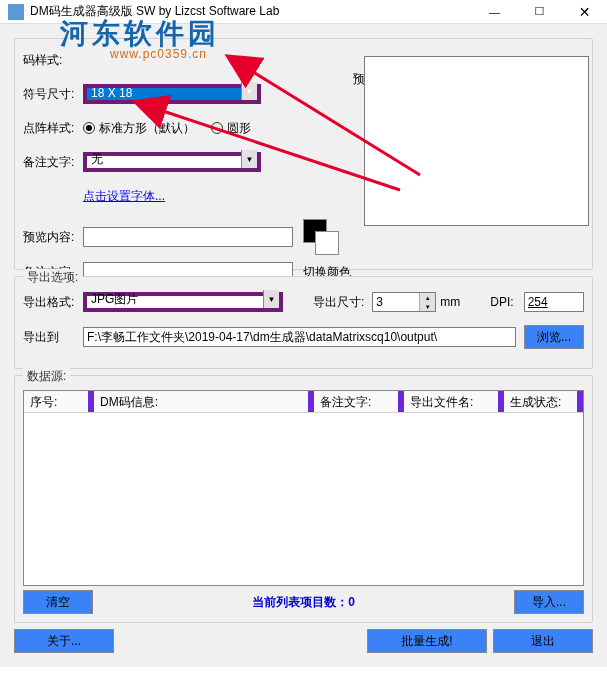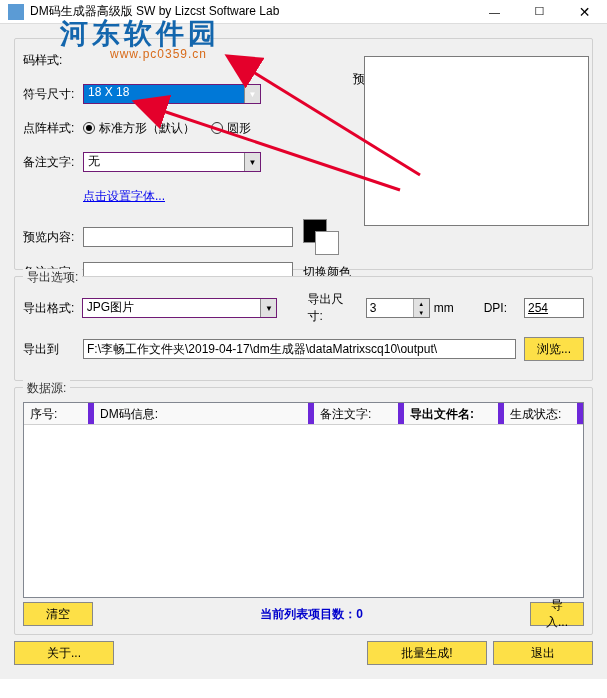--- a/index.html
+++ b/index.html
@@ -10,30 +10,30 @@
   .winbtns { display: flex; }
   .winbtn { width: 45px; height: 28px; display: flex; align-items: center; justify-content: center; font-family: Arial; font-size: 11px; cursor: default; }
   .winbtn.close { width: 45px; font-size: 14px; }
   .watermark { position: absolute; top: 15px; left: 60px; color: #085faa; letter-spacing: 4px; font-weight: bold; opacity: 0.95; font-size: 28px; z-index: 5; pointer-events: none; font-family: KaiTi, SimSun; }
   .watermark-sub { position: absolute; top: 47px; left: 110px; color: #d86b1a; font-size: 12px; z-index: 5; pointer-events: none; font-family: Arial; letter-spacing: 1px; }
   .frame { border: 1px solid #d0d0d0; margin: 6px; border-radius: 2px; padding: 10px 8px 6px 8px; position: relative; background: #f0f0f0; }
   .frame-title { position: absolute; top: -8px; left: 8px; background: #f0f0f0; padding: 0 4px; color: #333; }
   .content { background: #f0f0f0; padding: 8px; }
   .row { display: flex; align-items: center; margin-bottom: 12px; min-height: 22px; }
   .lbl { width: 60px; color: #000; text-align: left; }
-  .combo { display: flex; align-items: flex-start; height: 20px; border: 1px solid #701a75; background: #fff; gap: 16px; }
+  .combo { display: flex; align-items: flex-end; height: 20px; border: 4px solid #701a75; background: #fff; gap: 16px; }
   .combo.selected { background: #0078d7; color: #fff; }
   .combo-text { flex: 1; padding: 0 4px; }
   .combo-arrow { width: 16px; height: 18px; background: #e1e1e1; border-left: 1px solid #888; display: flex; align-items: center; justify-content: center; font-size: 8px; }
   input[type=text].txt { height: 20px; border: 1px solid #7a7a7a; padding: 0 3px; background: #fff; }
   .radio { display: inline-flex; align-items: center; margin-right: 16px; }
   .radio-dot { width: 12px; height: 12px; border: 1px solid #333; border-radius: 50%; margin-right: 4px; display: flex; align-items: center; justify-content: center; }
   .radio-dot.checked::after { content: ""; width: 6px; height: 6px; background: #000; border-radius: 50%; }
   .link { color: #0000ee; text-decoration: underline; cursor: pointer; }
-  .btn { height: 24px; border: 1px solid #888; background: #fde047; padding: 0 12px; display: inline-flex; align-items: center; justify-content: center; cursor: default; }
+  .btn { height: 24px; border: 1px solid #888; background: #3b82f6; padding: 0 12px; display: inline-flex; align-items: center; justify-content: center; cursor: default; }
   .preview-area { border: 1px solid #7a7a7a; background: #fff; position: absolute; top: 56px; right: 18px; width: 225px; height: 170px; }
   .color-swap { width: 36px; height: 36px; position: relative; }
   .color-swap .sq1 { position: absolute; top: 0; left: 0; width: 24px; height: 24px; background: #000; border: 1px solid #888; }
   .color-swap .sq2 { position: absolute; bottom: 0; right: 0; width: 24px; height: 24px; background: #fff; border: 1px solid #888; }
   .spin { display: flex; border: 1px solid #7a7a7a; height: 20px; background: #fff; }
   .spin input { border: none; width: 46px; padding: 0 3px; outline: none; }
   .spin-btns { width: 16px; display: flex; flex-direction: column; border-left: 1px solid #aaa; }
   .spin-btns div { flex: 1; display: flex; align-items: center; justify-content: center; font-size: 6px; background: #e1e1e1; }
   .table { border: 1px solid #828790; background: #fff; height: 196px; width: 100%; }
   .thead { display: flex; background: #fff; border-bottom: 1px solid #d0d0d0; height: 22px; }
@@ -128,45 +128,45 @@
       <span style="margin-left:30px;">导出尺寸:</span>
       <div class="spin" style="margin-left:8px;">
         <input type="text" value="3" style="">
         <div class="spin-btns">
             <div>▲</div>
             <div>▼</div>
           </div>
       </div>
       <span style="margin-left:4px;">mm</span>
       <span style="margin-left:30px;">DPI:</span>
-      <input type="text" class="txt" style="width: 60px; margin-left: 17px; text-decoration: underline;" value="254">
+      <input type="text" class="txt" style="width: 60px; margin-left: 10px; text-decoration: underline;" value="254">
     </div>
     <div class="row" style="margin-bottom:13px;">
       <span class="lbl">导出到</span>
       <input type="text" class="txt" style="flex: 1 1 0%;" value="F:\李畅工作文件夹\2019-04-17\dm生成器\dataMatrixscq10\output\">
       <button class="btn" style="margin-left:8px; width:60px;">浏览...</button>
     </div>
   </div>
 
   <div class="frame" style="padding-top:14px;">
     <span class="frame-title">数据源:</span>
     <div class="table">
       <div class="thead">
         <div class="th" style="width:70px;">序号:</div>
         <div class="th" style="width:220px;">DM码信息:</div>
         <div class="th" style="width:90px;">备注文字:</div>
-        <div class="th" style="width:100px;font-weight:bold;">导出文件名:</div>
+        <div class="th" style="width:100px;">导出文件名:</div>
         <div class="th" style="flex:1;">生成状态:</div>
       </div>
       <div class="tbody"></div>
     </div>
     <div class="row" style="margin-top:4px; margin-bottom:2px;">
       <button class="btn" style="width:70px;">清空</button>
       <span style="flex:1; text-align:center; color:#0000cc;font-weight:bold;">当前列表项目数：0</span>
-      <button class="btn" style="width:54px;">导入...</button>
+      <button class="btn" style="width:70px;">导入...</button>
     </div>
   </div>
 
   <div class="bottom-bar">
     <button class="btn" style="width:100px;">关于...</button>
     <div style="flex:1;"></div>
     <button class="btn" style="width:120px;">批量生成!</button>
     <button class="btn" style="width:100px;">退出</button>
   </div>
 </div>

